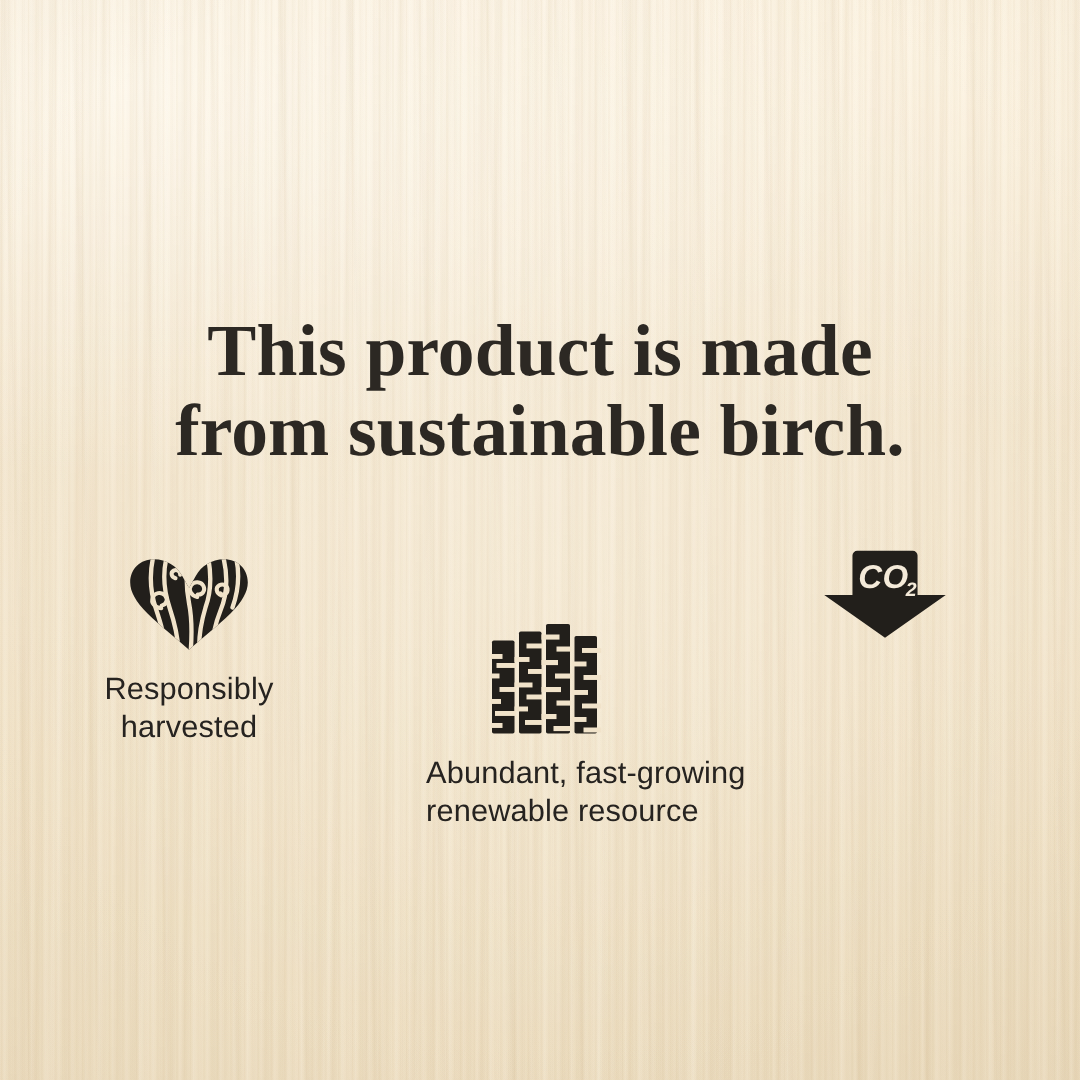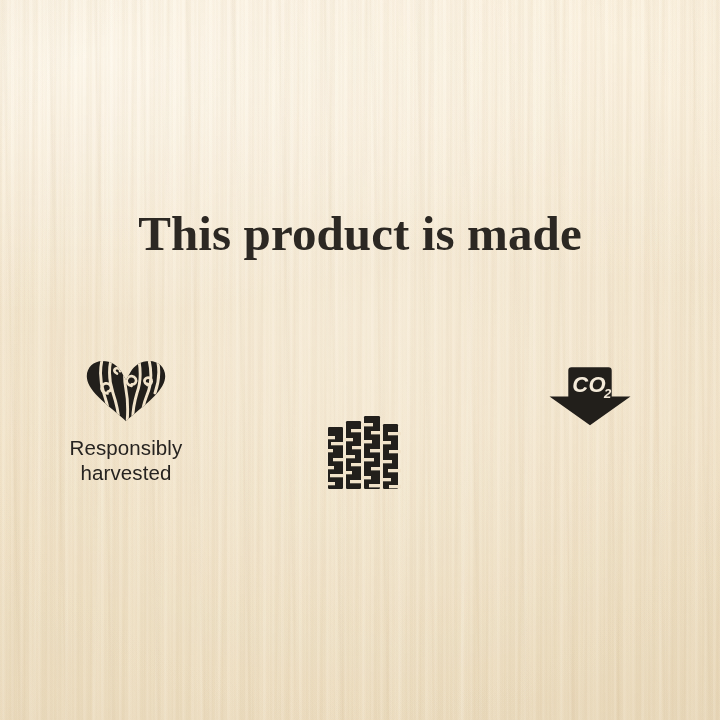--- a/index.html
+++ b/index.html
@@ -89,21 +89,21 @@
   .feature-icon{display:block;margin:0 auto;}
   .feature-caption{
     color:#262320;
     font-size:20.5px;
     line-height:25px;
     letter-spacing:.1px;
     white-space:nowrap;
   }
   .feature-caption .cap-line{display:block;}
 
-  #feature-harvested{left:46px;top:360px;width:160px;}
+  #feature-harvested{left:46px;top:372px;width:160px;}
   #feature-harvested .feature-caption{margin-top:13px;}
 
   #feature-renewable{left:284px;top:416px;width:160px;}
   #feature-renewable .feature-caption{margin-top:13px;}
 
   #feature-carbon{left:510px;top:366px;width:160px;font-style:italic;}
   #feature-carbon .feature-caption{margin-top:10px;}
 </style>
 </head>
 <body>
@@ -112,20 +112,21 @@
 
   <div id="wood-base"></div>
   <div id="wood-grain"></div>
   <div id="wood-streaks"></div>
   <div id="wood-vignette"></div>
 
   <div id="content">
 
     <h1 id="headline">
       <span class="hl-line">This product is made</span>
+      <span class="hl-line">from sustainable birch.</span>
     </h1>
 
     <div class="feature" id="feature-harvested">
       <svg class="feature-icon" width="80" height="62" viewBox="0 0 80 62" aria-hidden="true">
         <defs>
           <clipPath id="heartClip">
             <path d="M40 61.2
                      C 33 54.5 20.5 45.2 12.2 36.8
                      C 4.6 29.1 0.8 22.6 0.8 16.3
                      C 0.8 7.2 7.6 0.9 16.6 0.9
@@ -209,20 +210,24 @@
 
           <rect x="61" y="16" width="13" height="3.3"></rect>
           <rect x="54" y="25" width="10" height="3.3"></rect>
           <rect x="62" y="34" width="12" height="3.3"></rect>
           <rect x="54" y="44" width="11" height="3.3"></rect>
           <rect x="61" y="53" width="13" height="3.3"></rect>
           <rect x="54" y="62" width="10" height="3.3"></rect>
           <rect x="62" y="69" width="12" height="3.3"></rect>
         </g>
       </svg>
+      <div class="feature-caption">
+        <span class="cap-line">Abundant, fast-growing</span>
+        <span class="cap-line">renewable resource</span>
+      </div>
     </div>
 
     <div class="feature" id="feature-carbon">
       <svg class="feature-icon" width="86" height="60" viewBox="0 0 86 60" aria-hidden="true">
         <path d="M24.5 1.2 H61.5 A3.2 3.2 0 0 1 64.7 4.4 V30.6 H83.5 L43 59.2 L2.5 30.6 H21.3 V4.4 A3.2 3.2 0 0 1 24.5 1.2 Z" fill="#221f1b"></path>
         <text x="42" y="26" text-anchor="middle" font-family="Liberation Sans, sans-serif" font-size="22" font-weight="bold" fill="#f4ead9" letter-spacing="0.3">CO</text>
         <text x="60.5" y="31.5" text-anchor="middle" font-family="Liberation Sans, sans-serif" font-size="13" font-weight="bold" fill="#f4ead9">2</text>
       </svg>
     </div>
 

